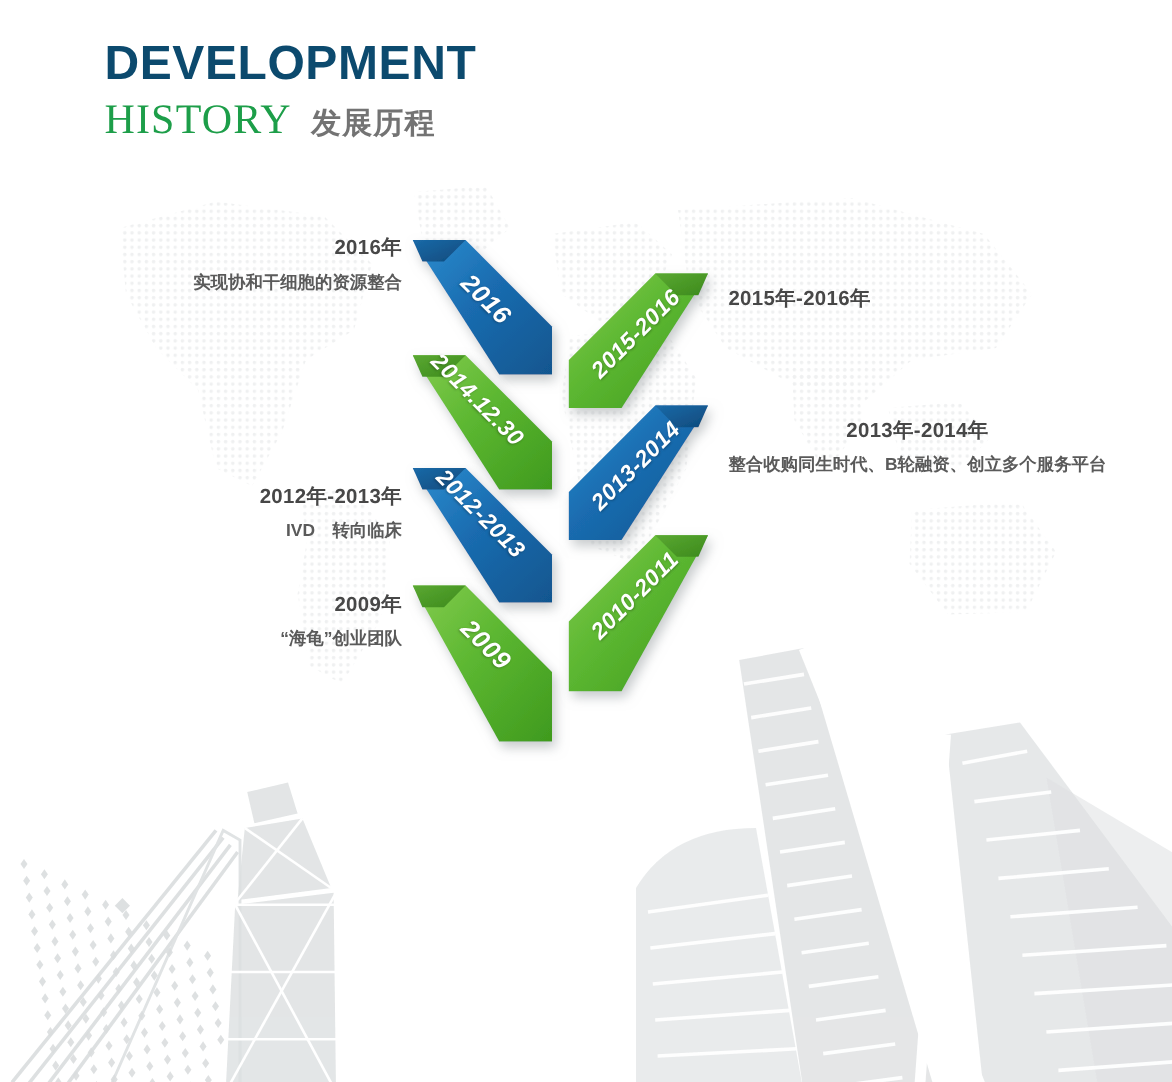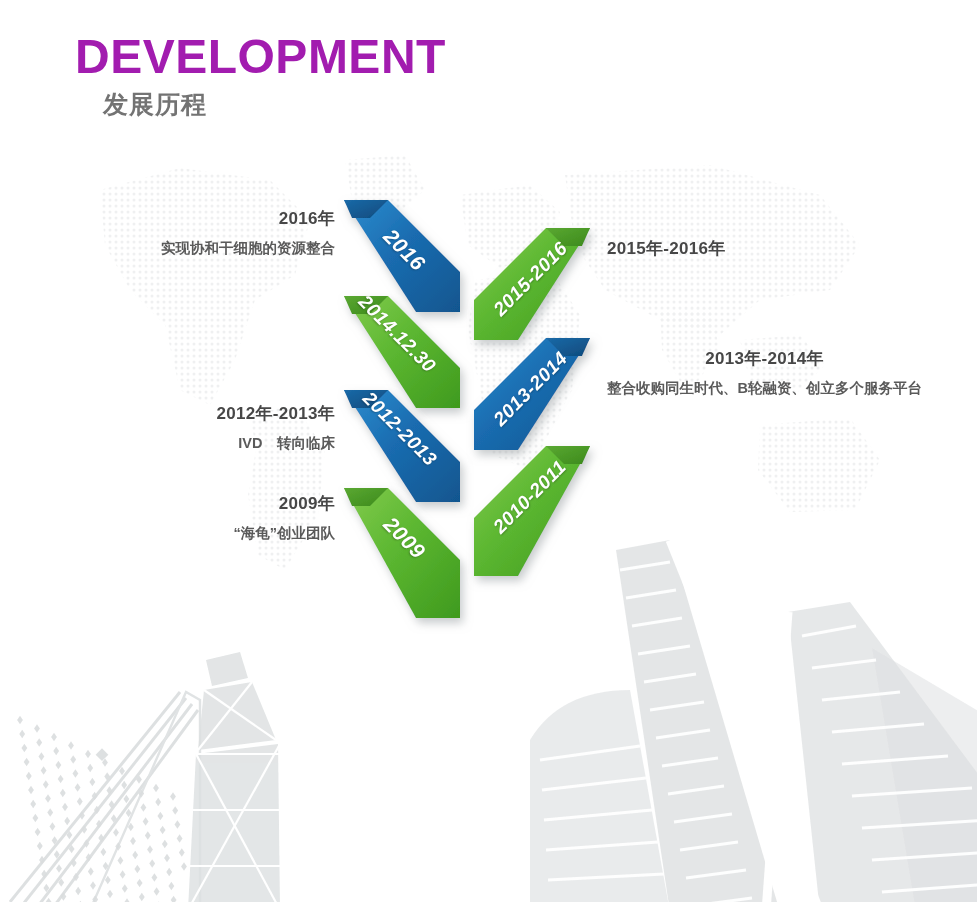--- a/index.html
+++ b/index.html
@@ -33,25 +33,26 @@
     position:absolute;
     left:520px; top:540px;
     width:470px; height:372px;
     opacity:.95;
   }
 
   
   #header { position:absolute; left:75px; top:32px; }
 
   .title-main {
-    font-size:48px;
+    font-size:40px;
     font-weight:bold;
     letter-spacing:.5px;
-    color:#a21caf;
+    color:#0c4a6e;
     line-height:1.05;
+    margin-left:12px;
   }
 
   .title-sub-row {
     display:flex;
     align-items:baseline;
     margin-top:6px;
     margin-left:12px;
   }
 
   .title-history {
@@ -336,20 +337,21 @@
     <g stroke="#ffffff" stroke-width="9" fill="none">
       <path d="M150,0 L300,372"></path>
       <path d="M268,72 L246,372"></path>
     </g>
   </svg>
 </div>
 
 <div id="header">
   <div class="title-main">DEVELOPMENT</div>
   <div class="title-sub-row">
+    <span class="title-history">HISTORY</span>
     <span class="title-cn">发展历程</span>
   </div>
 </div>
 
 <div id="timeline">
 
   <svg width="977" height="902" style="position:absolute;left:0;top:0;" xmlns="http://www.w3.org/2000/svg">
     <defs>
       <linearGradient id="gBlue" x1="0" y1="0" x2="1" y2="1">
         <stop offset="0%" stop-color="#2d8ed0"></stop>
@@ -412,21 +414,21 @@
 
   <div class="arm-label" style="left:380px; top:238px; font-size:21px; transform:rotate(45deg);">2016</div>
   <div class="arm-label" style="left:347px; top:323px; font-size:19px; transform:rotate(45deg);">2014.12.30</div>
   <div class="arm-label" style="left:352px; top:418px; font-size:19px; transform:rotate(45deg);">2012-2013</div>
   <div class="arm-label" style="left:380px; top:526px; font-size:21px; transform:rotate(45deg);">2009</div>
 
   <div class="arm-label" style="left:483px; top:268px; font-size:19px; transform:rotate(-45deg);">2015-2016</div>
   <div class="arm-label" style="left:483px; top:378px; font-size:19px; transform:rotate(-45deg);">2013-2014</div>
   <div class="arm-label" style="left:483px; top:486px; font-size:19px; transform:rotate(-45deg);">2010-2011</div>
 
-  <div class="entry-text side-left" style="right:642px; top:208px;">
+  <div class="entry-text side-left" style="right:642px; top:196px;">
     <div class="ev-year">2016年</div>
     <div class="ev-desc">实现协和干细胞的资源整合</div>
   </div>
 
 
   <div class="entry-text side-left" style="right:642px; top:403px;">
     <div class="ev-year">2012年-2013年</div>
     <div class="ev-desc">IVD　转向临床</div>
   </div>
 

